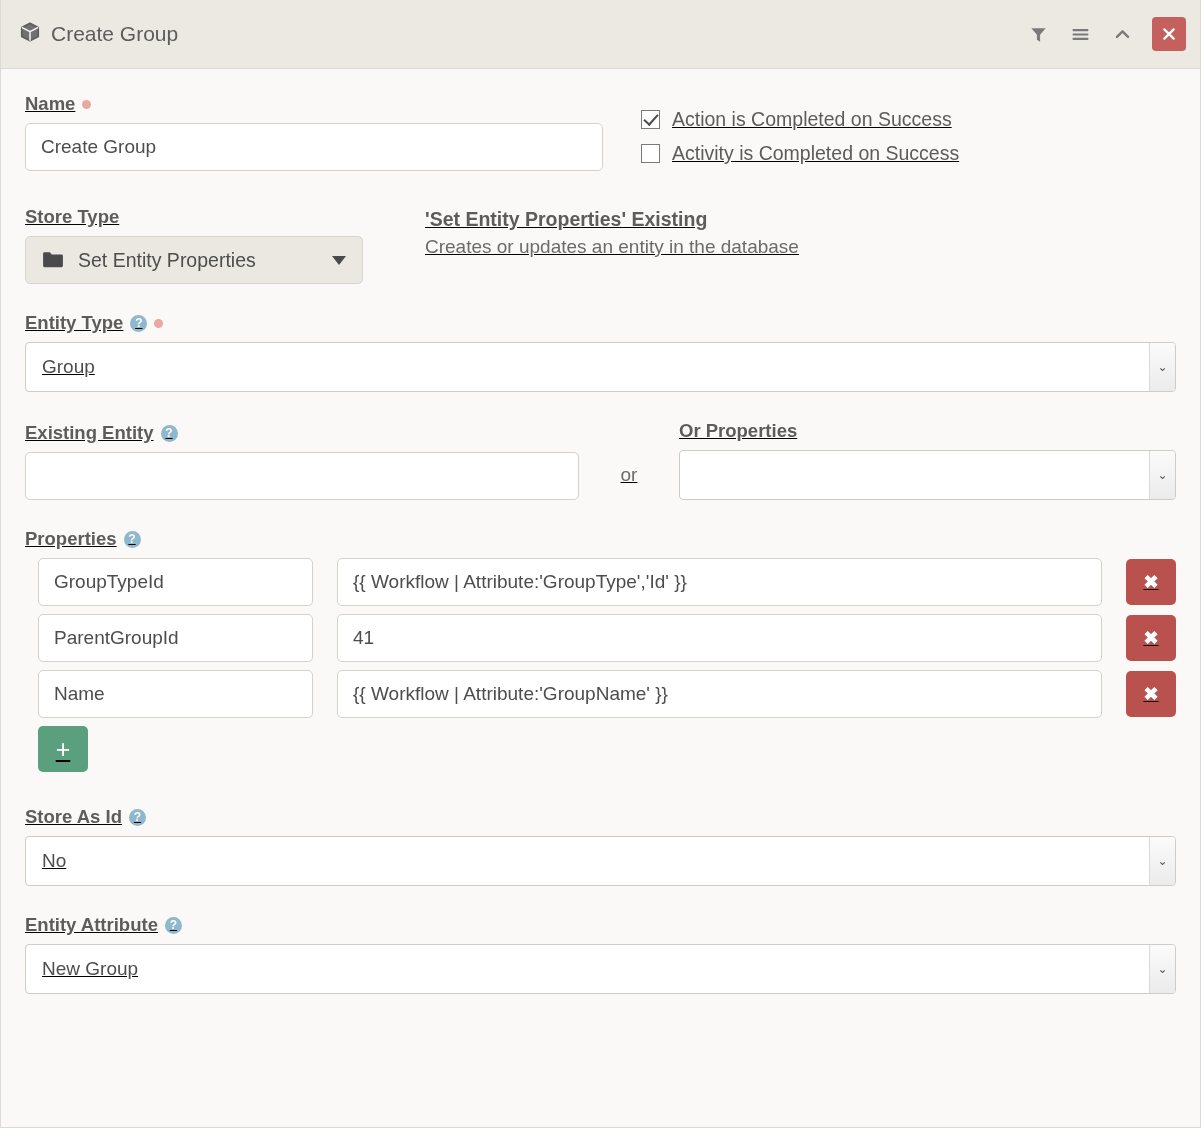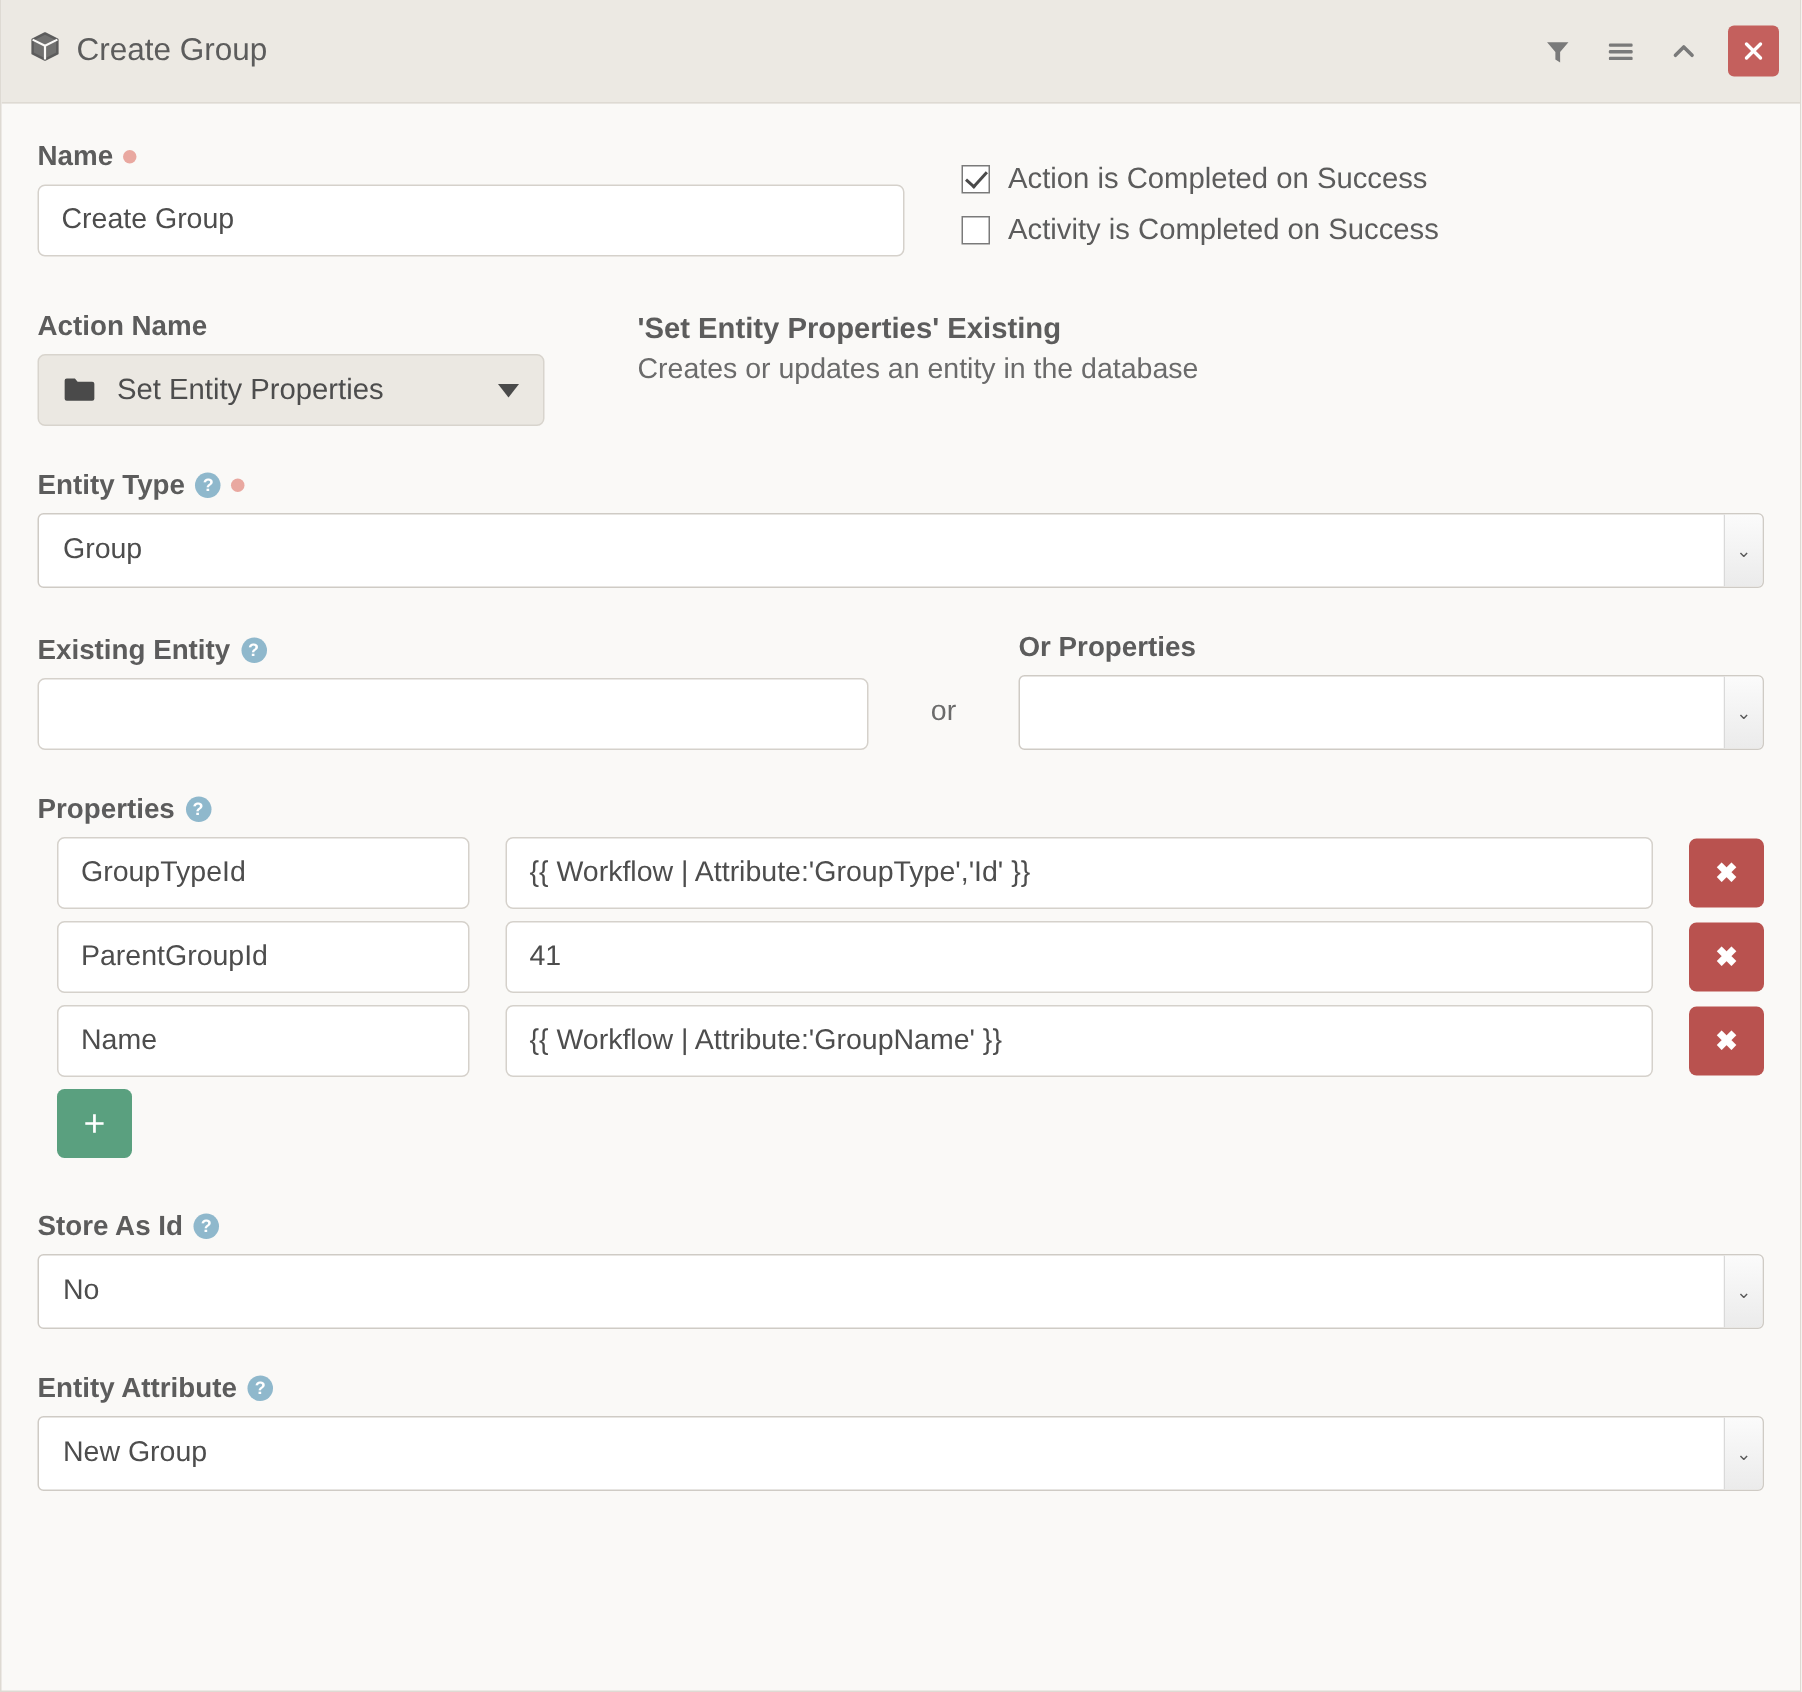--- a/index.html
+++ b/index.html
@@ -43,21 +43,21 @@
   .close-btn {
     width: 34px; height: 34px;
     background: #c4605d;
     border-radius: 4px;
     display: flex; align-items: center; justify-content: center;
     cursor: pointer;
   }
   .close-btn svg { display:block; }
 
   
-  .panel-body { padding: 24px 24px 0 24px; }
+  .panel-body { padding: 24px 24px 0 24px; text-decoration: underline; }
 
   .lbl {
     font-size: 18.5px;
     color: #5c5c5c;
     font-weight: 700;
     display: flex; align-items: center; gap: 7px;
     margin-bottom: 8px;
   }
   .req-dot {
     width: 9px; height: 9px; border-radius: 50%;
@@ -261,21 +261,21 @@
         </div>
         <div class="chk-row">
           <span class="chk-box"></span>
           <span class="chk-label">Activity is Completed on Success</span>
         </div>
       </div>
     </div>
 
     <div class="row-action">
       <div>
-        <div class="lbl">Action Name</div>
+        <div class="lbl">Store Type</div>
         <div class="action-btn">
           <span class="folder">
             <svg width="22" height="18" viewBox="0 0 24 20" fill="#4a4a4a">
               <path d="M1 3a1.6 1.6 0 0 1 1.6-1.6h6l2 2.4h10.8A1.6 1.6 0 0 1 23 5.4v11A1.6 1.6 0 0 1 21.4 18H2.6A1.6 1.6 0 0 1 1 16.4z"></path>
             </svg>
           </span>
           <span class="action-label">Set Entity Properties</span>
           <span class="caret-down"></span>
         </div>
       </div>

